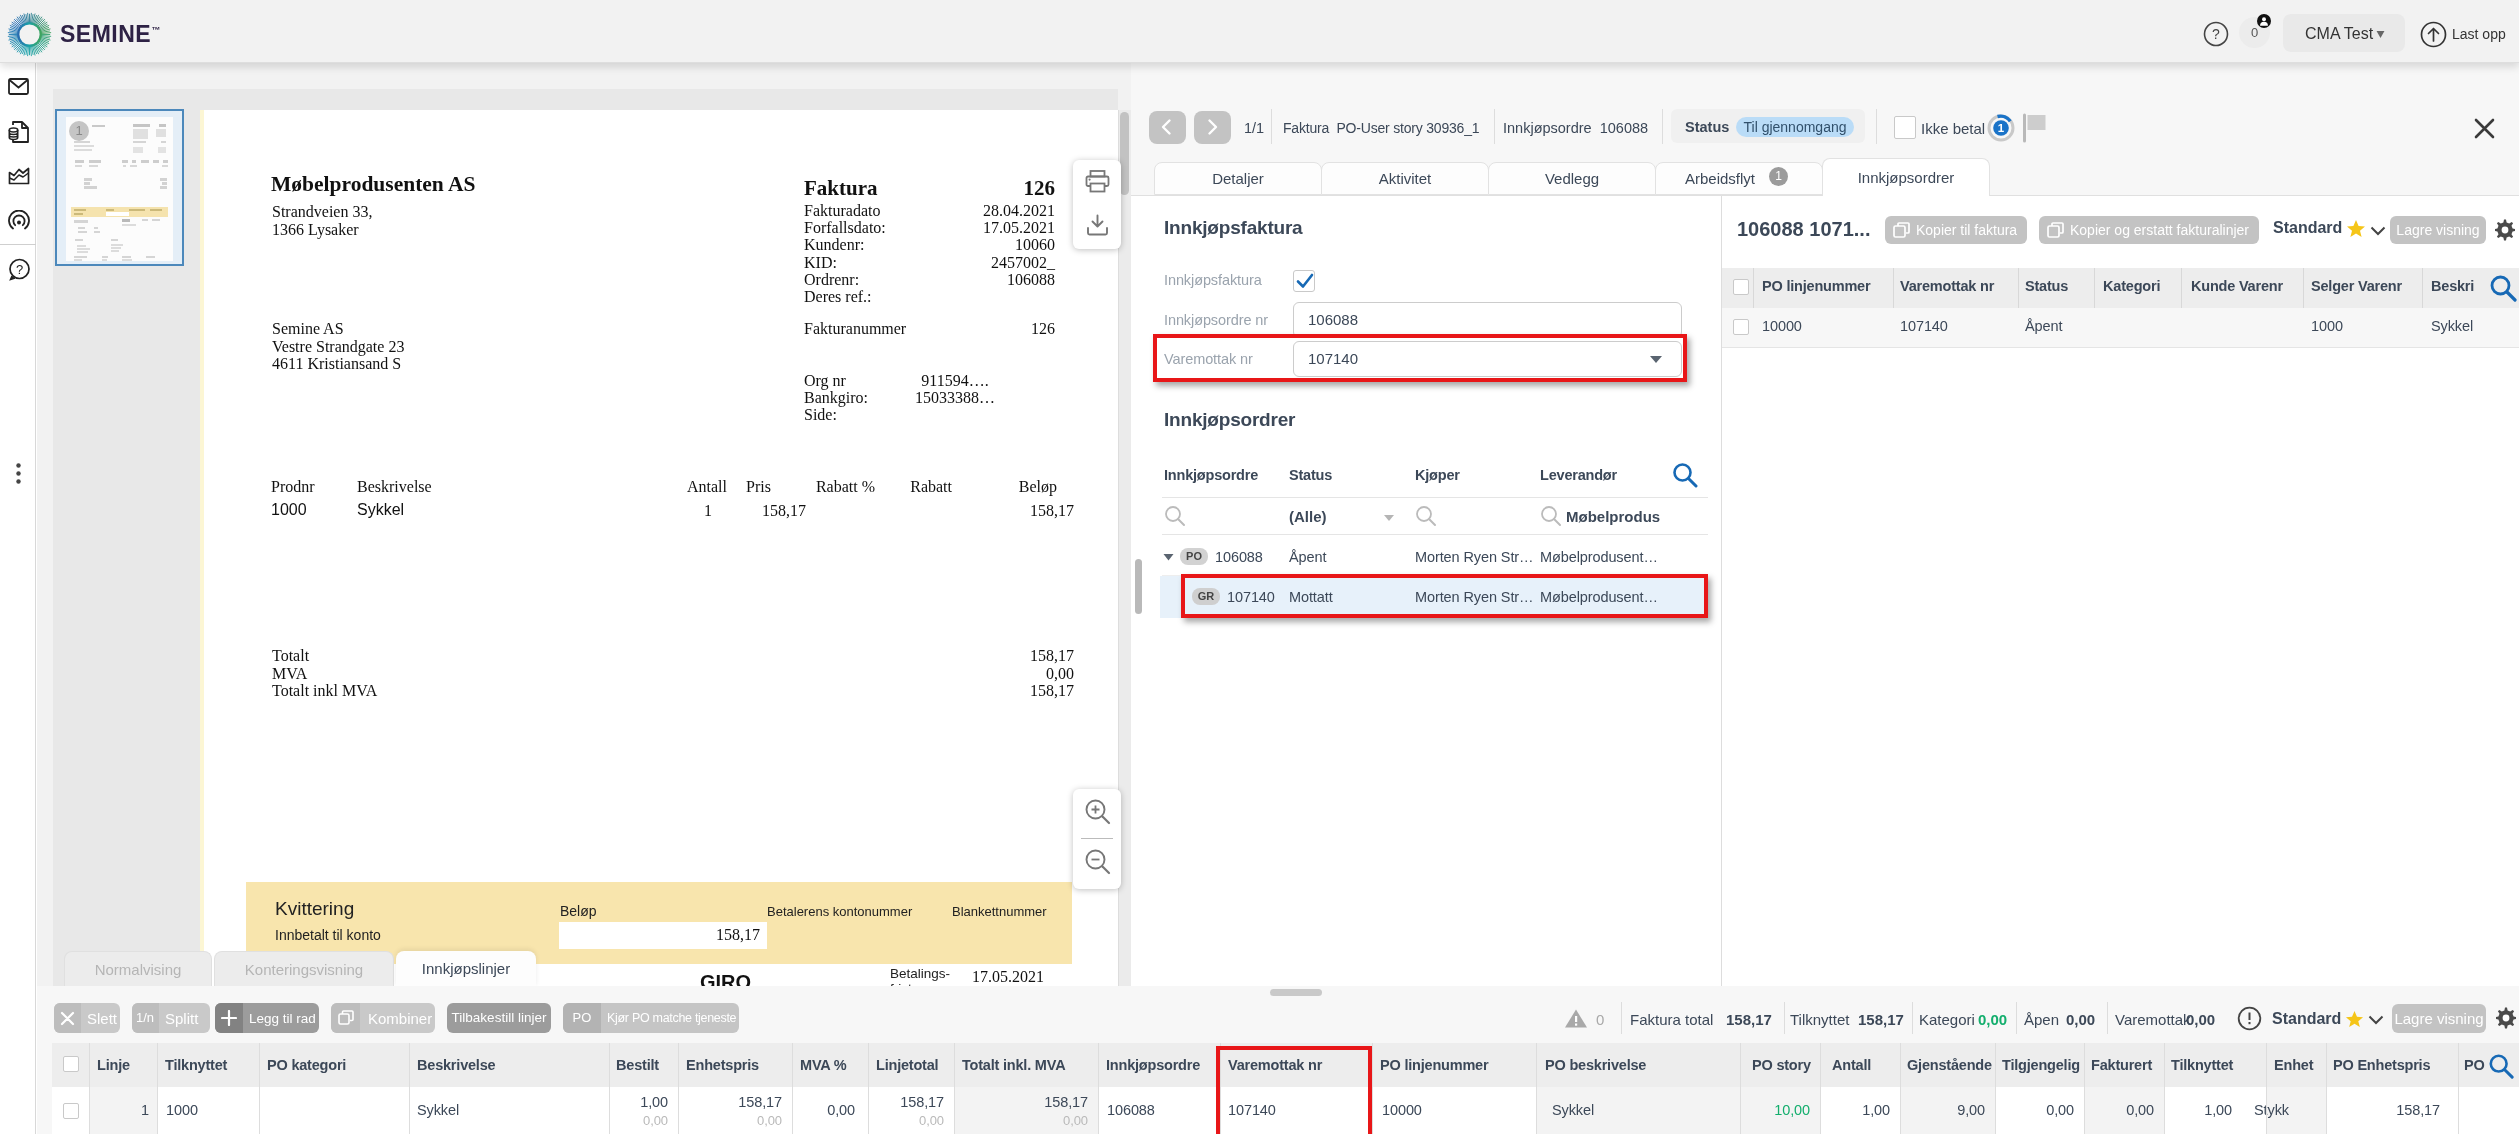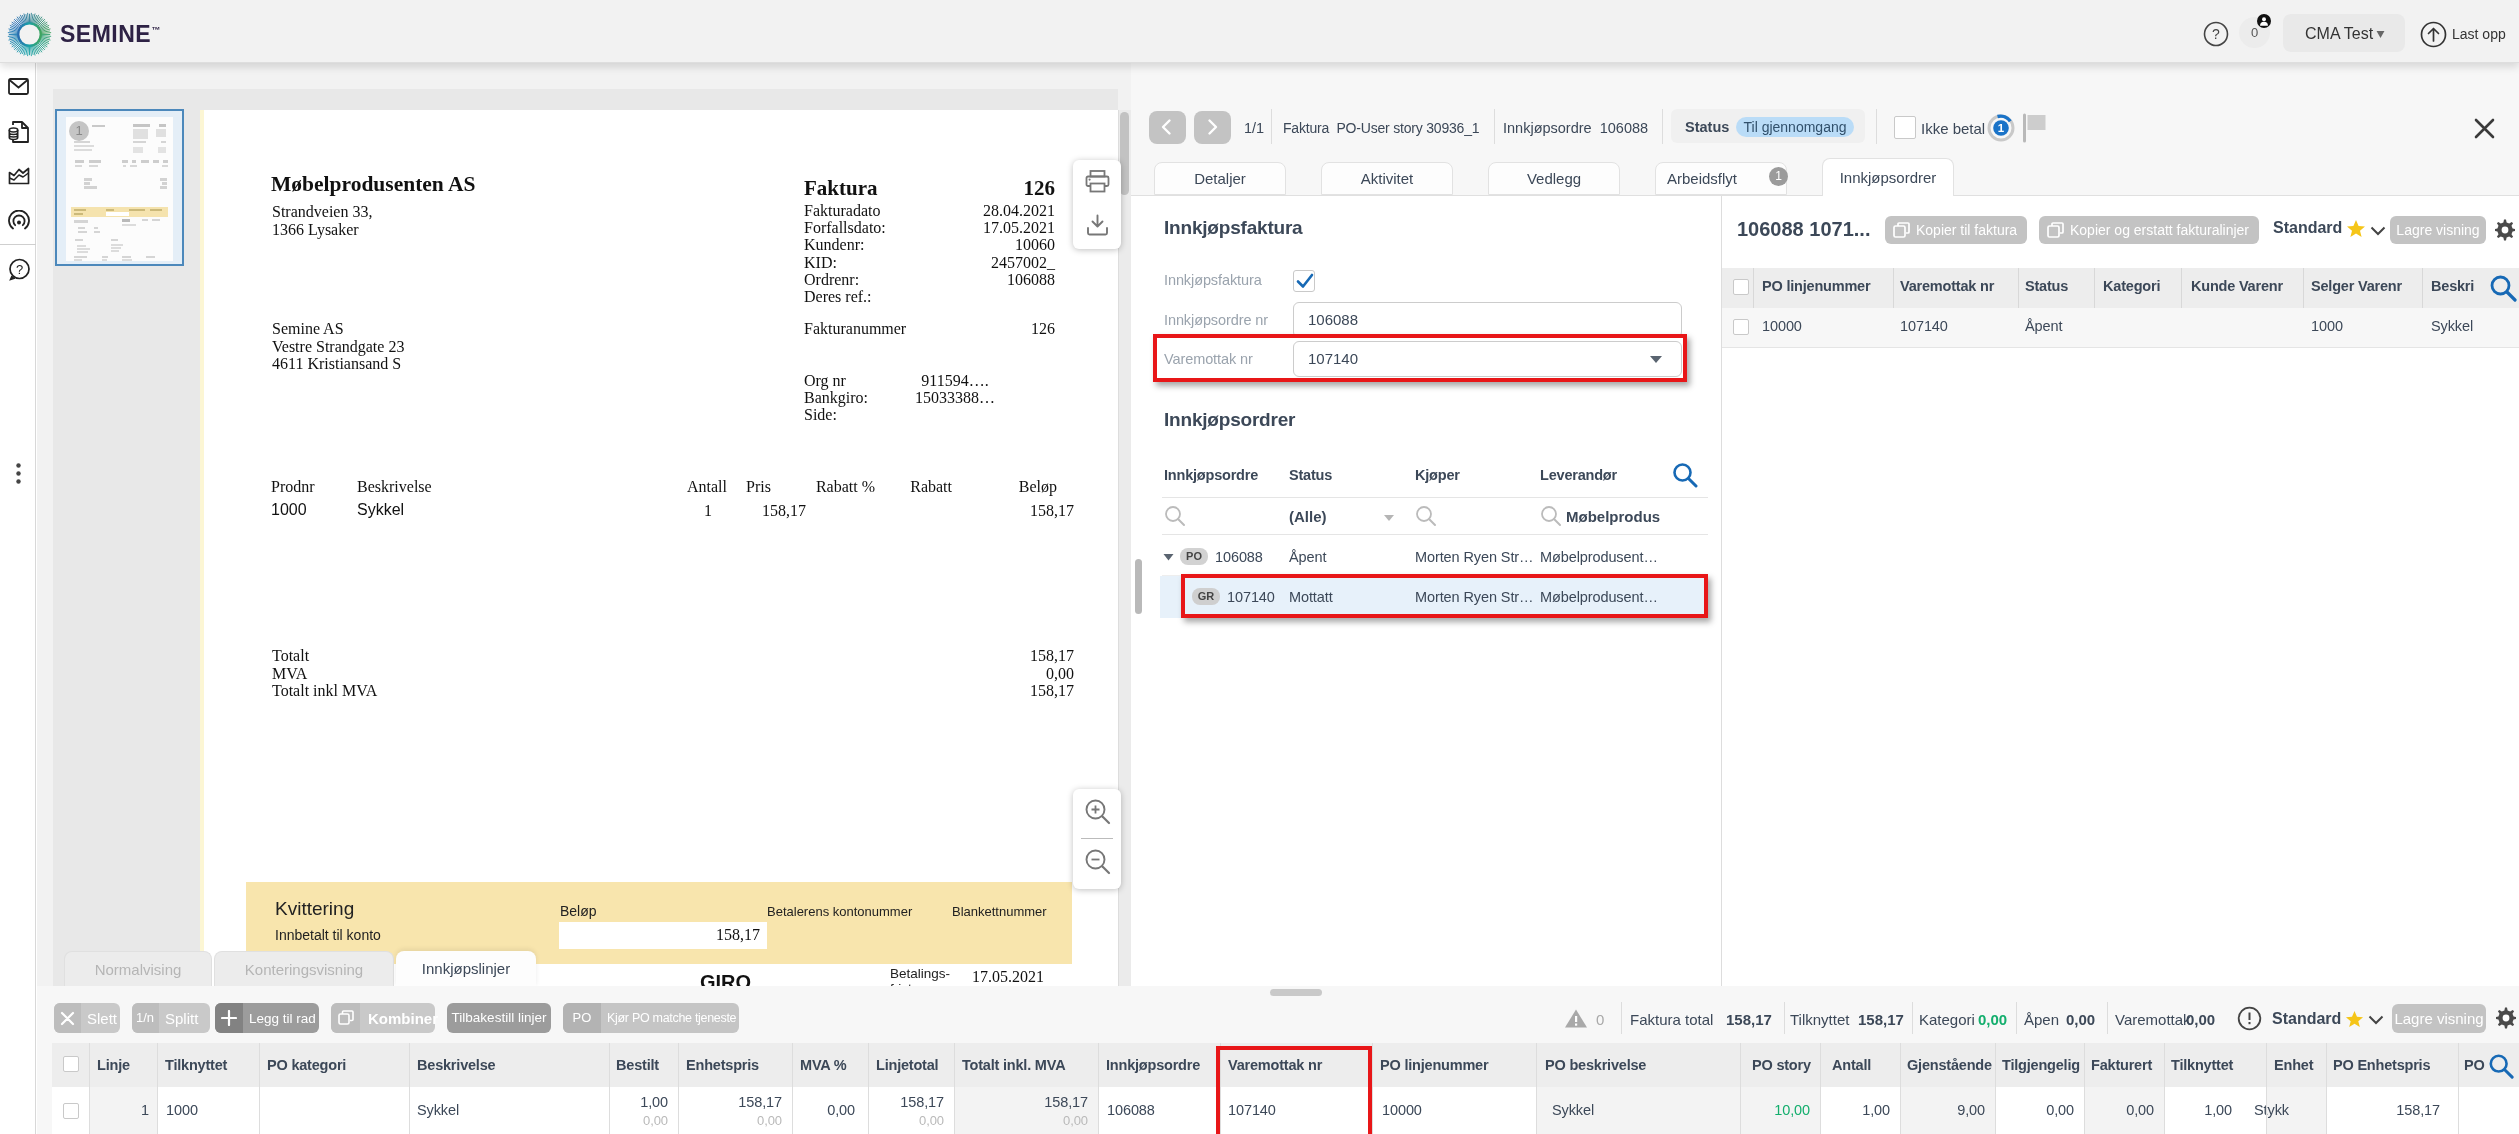--- a/index.html
+++ b/index.html
@@ -32,21 +32,21 @@
 
 
 .dtab { position:absolute; top:951px; height:36px; border-radius:8px 8px 0 0; font-size:15px; text-align:center; line-height:36px; }
 .dtab.off { background:#ececec; color:#b5b5b5; border:1px solid #e0e0e0; border-bottom:none; }
 .dtab.on { background:#fdfdfd; color:#3c4858; box-shadow:0 -2px 5px rgba(0,0,0,.08); }
 
 
 #rightpanel { position:absolute; left:1131px; top:63px; width:1388px; height:923px; background:#f7f7f7; }
 .navbtn { position:absolute; top:111px; width:37px; height:33px; background:#c3c3c3; border-radius:8px; }
 .navbtn svg { position:absolute; left:9px; top:7px; }
-.tab { position:absolute; top:162px; height:33px; width:132px; background:#fdfdfd; border:1px solid #e2e2e2; border-radius:8px 8px 0 0; font-size:15px; color:#3c4858; text-align:center; line-height:31px; }
+.tab { position:absolute; top:162px; height:33px; width:168px; background:#fdfdfd; border:1px solid #e2e2e2; border-radius:8px 8px 0 0; font-size:15px; color:#3c4858; text-align:center; line-height:31px; }
 .tab.active { top:158px; border-bottom:none; height:38px; background:#fff; line-height:37px; }
 .vdiv { position:absolute; width:1px; background:#ddd; }
 
 .glabel { position:absolute; color:#9aa3ad; font-size:14.5px; letter-spacing:-0.1px; }
 .h2 { position:absolute; font-size:19px; font-weight:bold; color:#3c4858; letter-spacing:-0.2px; }
 .input { position:absolute; background:#fff; border:1px solid #ccc; border-radius:6px; font-size:15px; color:#3c4858; padding-left:14px; line-height:34px; }
 
 
 .th { position:absolute; font-size:14.5px; font-weight:bold; color:#3c4858; letter-spacing:-0.2px; }
 .td { position:absolute; font-size:14.5px; color:#3c4858; letter-spacing:-0.1px; }
@@ -543,21 +543,21 @@
       <path d="M8 1 L8 15 M1 8 L15 8" stroke="#fff" stroke-width="2.2" stroke-linecap="round"></path>
     </svg>
   <div class="abs" style="left:34px;top:8px;font-size:13.5px;color:#fff;white-space:nowrap;">Legg til rad</div>
 </div>
 <div class="abs" style="left:331px;top:1003px;width:104px;height:30px;border-radius:6px;background:#c9c9c9;">
   <div class="abs" style="left:0;top:0;width:29px;height:30px;background:#bdbdbd;border-radius:6px 0 0 6px;"></div>
   <svg class="abs" style="left:7px;top:7px;" width="16" height="16" viewBox="0 0 16 16">
     <rect x="1" y="4" width="10" height="10" rx="1.5" fill="none" stroke="#fff" stroke-width="1.6"></rect>
     <path d="M4.5 4 L4.5 2 Q4.5 1 5.5 1 L14 1 Q15 1 15 2 L15 9.5 Q15 10.5 14 10.5 L12 10.5" fill="none" stroke="#fff" stroke-width="1.6"></path>
   </svg>
-  <div class="abs" style="left:37px;top:7px;font-size:15px;color:#fff;white-space:nowrap;font-weight:bold;">Kombiner</div>
+  <div class="abs" style="left:37px;top:7px;font-size:15px;color:#fff;white-space:nowrap;">Kombiner</div>
 </div>
 <div class="abs" style="left:447px;top:1003px;width:104px;height:30px;border-radius:6px;background:#9c9c9c;color:#fff;font-size:13.5px;text-align:center;line-height:30px;white-space:nowrap;">Tilbakestill linjer</div>
 <div class="abs" style="left:563px;top:1003px;width:176px;height:30px;border-radius:6px;background:#c5c5c5;">
   <div class="abs" style="left:0;top:0;width:38px;height:30px;background:#b3b3b3;border-radius:6px 0 0 6px;color:#fff;font-size:13px;text-align:center;line-height:30px;">PO</div>
   <div class="abs" style="left:44px;top:8px;font-size:12.5px;letter-spacing:-0.3px;color:#fff;white-space:nowrap;">Kjør PO matche tjeneste</div>
 </div>
 
 <svg class="abs" style="left:1564px;top:1008px;" width="24" height="21" viewBox="0 0 24 21">
   <path d="M12 1.5 L23 19.5 L1 19.5 Z" fill="#a9a9a9"></path>
   <rect x="11" y="8" width="2.2" height="6" fill="#fff"></rect>

